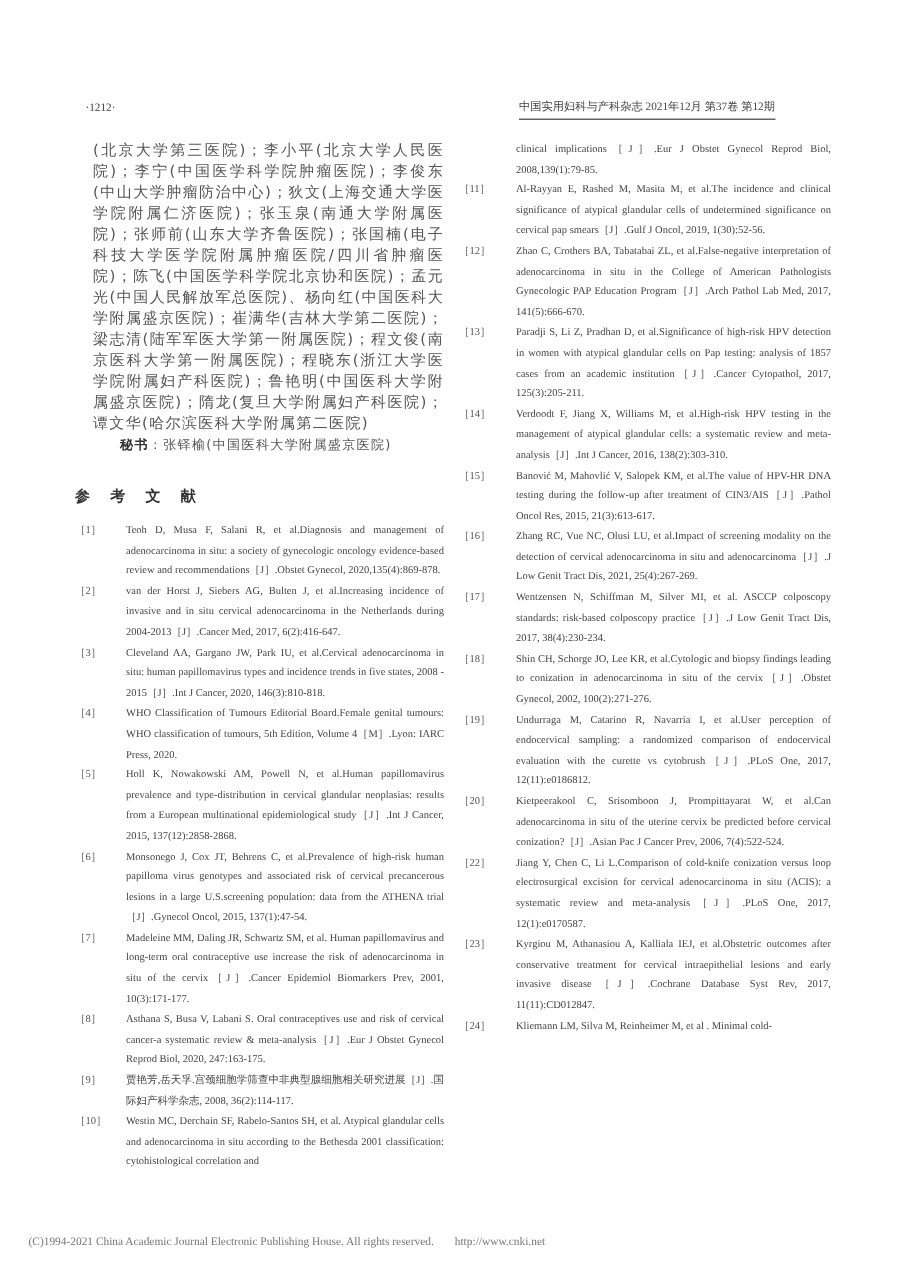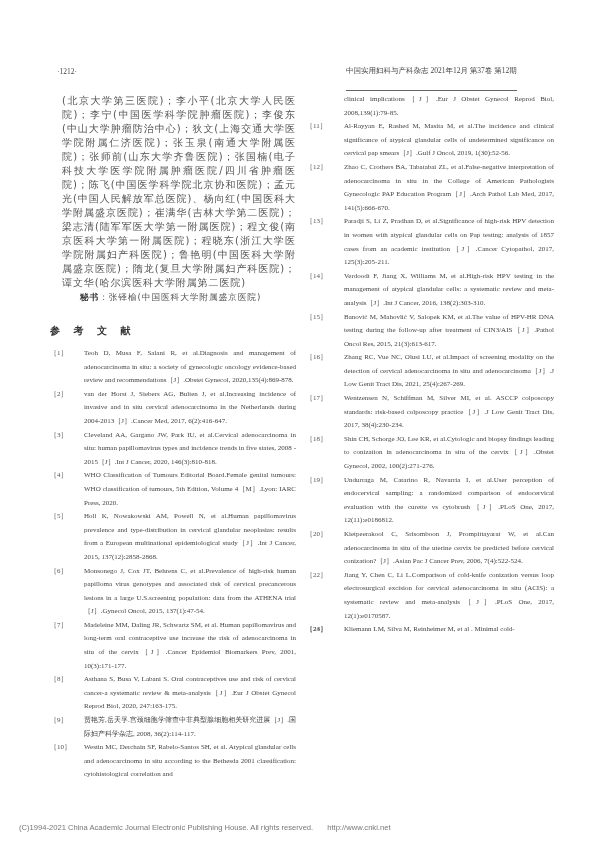--- a/index.html
+++ b/index.html
@@ -1,41 +1,41 @@
 <!DOCTYPE html>
 <html><head>
 <meta charset="utf-8">
 <style>
   * { margin: 0; padding: 0; box-sizing: border-box; }
   html, body { width: 600px; height: 848px; background: #ffffff; overflow: hidden; }
   body { position: relative; font-family: "DejaVu Serif", "Liberation Serif", serif; color: #333; }
 
   .page-number { position: absolute; left: 57px; top: 67px; font-size: 7.5px; color: #444; font-family: "Liberation Serif", serif; }
-  .running-head { position: absolute; left: 346px; top: 66px; font-size: 7.5px; color: #444; font-family: "Liberation Serif", serif; border-bottom: 0.8px solid #666; padding-bottom: 14px; white-space: nowrap; }
+  .running-head { position: absolute; left: 346px; top: 66px; font-size: 7.5px; color: #444; font-family: "Liberation Serif", serif; border-bottom: 0.8px solid #666; padding-bottom: 3px; white-space: nowrap; }
 
   .col { position: absolute; top: 94px; }
   .col-left { left: 62px; width: 234px; }
   .col-right { left: 320px; width: 234px; top: 93px; }
 
   .cn-text { font-size: 10px; line-height: 14px; letter-spacing: 0.9px; color: #555; text-align: justify; font-family: "DejaVu Sans", sans-serif; }
   .secretary { font-size: 8.7px; line-height: 14px; letter-spacing: 0.9px; color: #555; margin-left: 18px; margin-top: 0; font-family: "DejaVu Sans", sans-serif; }
   .secretary .lbl { font-weight: bold; color: #333; }
 
   .refs-title { font-size: 10px; font-weight: bold; letter-spacing: 5px; color: #333; margin-top: 20px; margin-bottom: 9px; margin-left: -12px; font-family: "DejaVu Sans", sans-serif; }
 
   .ref { position: relative; padding-left: 22px; font-size: 7px; line-height: 13.6px; color: #444; text-align: justify; font-family: "Liberation Serif", serif; margin-bottom: 0; }
   .ref .num { position: absolute; left: -12px; top: 0; font-size: 7px; color: #555; }
   .ref .txt { display: block; }
 
   .col-right .ref { padding-left: 24px; }
   .col-right .ref .num { left: -14px; }
 
   .cont { font-size: 7px; line-height: 13.6px; color: #444; text-align: justify; padding-left: 24px; font-family: "Liberation Serif", serif; }
 
-  .footer { position: absolute; left: 19px; top: 823px; font-size: 7.6px; color: #777; font-family: Liberation Sans, sans-serif; white-space: nowrap; text-align: right; }
+  .footer { position: absolute; left: 19px; top: 823px; font-size: 7.6px; color: #777; font-family: Liberation Serif, serif; white-space: nowrap; text-align: right; }
   .footer .url { margin-left: 14px; }
 </style>
 </head>
 <body>
 
 <div class="page-number">·1212·</div>
 <div class="running-head">中国实用妇科与产科杂志 2021年12月 第37卷 第12期</div>
 
 <div class="col col-left">
   <p class="cn-text">(北京大学第三医院)；李小平(北京大学人民医院)；李宁(中国医学科学院肿瘤医院)；李俊东(中山大学肿瘤防治中心)；狄文(上海交通大学医学院附属仁济医院)；张玉泉(南通大学附属医院)；张师前(山东大学齐鲁医院)；张国楠(电子科技大学医学院附属肿瘤医院/四川省肿瘤医院)；陈飞(中国医学科学院北京协和医院)；孟元光(中国人民解放军总医院)、杨向红(中国医科大学附属盛京医院)；崔满华(吉林大学第二医院)；梁志清(陆军军医大学第一附属医院)；程文俊(南京医科大学第一附属医院)；程晓东(浙江大学医学院附属妇产科医院)；鲁艳明(中国医科大学附属盛京医院)；隋龙(复旦大学附属妇产科医院)；谭文华(哈尔滨医科大学附属第二医院)</p>
@@ -126,20 +126,21 @@
   <div class="ref">
       <span class="num">［20］</span>
       <span class="txt">Kietpeerakool C, Srisomboon J, Prompittayarat W, et al.Can adenocarcinoma in situ of the uterine cervix be predicted before cervical conization?［J］.Asian Pac J Cancer Prev, 2006, 7(4):522-524.</span>
     </div>
   <div class="ref">
       <span class="num">［22］</span>
       <span class="txt">Jiang Y, Chen C, Li L.Comparison of cold-knife conization versus loop electrosurgical excision for cervical adenocarcinoma in situ (ACIS): a systematic review and meta-analysis［J］.PLoS One, 2017, 12(1):e0170587.</span>
     </div>
   <div class="ref">
       <span class="num">［23］</span>
+      <span class="txt">Kyrgiou M, Athanasiou A, Kalliala IEJ, et al.Obstetric outcomes after conservative treatment for cervical intraepithelial lesions and early invasive disease［J］.Cochrane Database Syst Rev, 2017, 11(11):CD012847.</span>
     </div>
   <div class="ref">
       <span class="num">［24］</span>
       <span class="txt">Kliemann LM, Silva M, Reinheimer M, et al . Minimal cold-</span>
     </div>
 </div>
 
 <div class="footer">
   <span>(C)1994-2021 China Academic Journal Electronic Publishing House. All rights reserved.</span><span class="url">http://www.cnki.net</span>
 </div>

